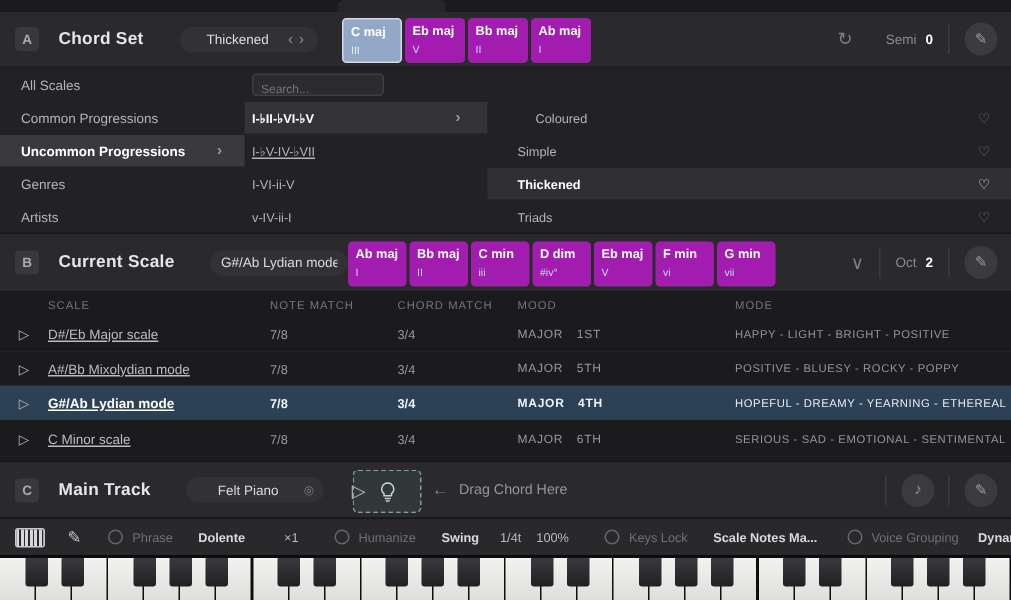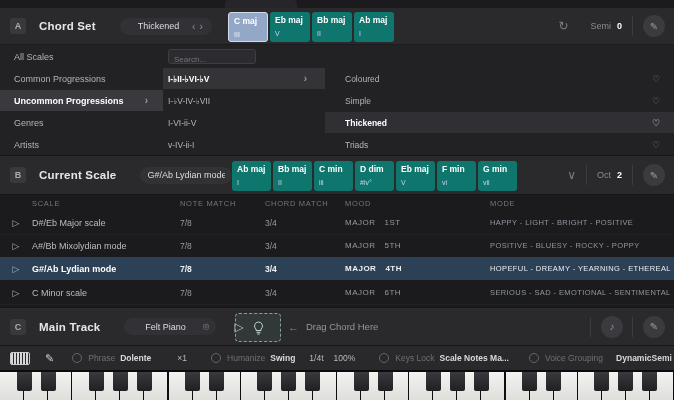--- a/index.html
+++ b/index.html
@@ -16,21 +16,21 @@
   .badge{width:16px;height:16px;margin-left:10px;background:#39393d;border-radius:3px;color:#a9a9af;
          font-size:9px;font-weight:bold;display:flex;align-items:center;justify-content:center;flex:none;}
   .title{font-size:11.5px;font-weight:bold;margin-left:13px;letter-spacing:.2px;white-space:nowrap;}
   .pill{height:17px;background:#323236;border-radius:9px;display:flex;align-items:center;
         font-size:9px;color:#dcdce0;padding:0 7px;margin-left:24px;width:78px;flex:none;}
   .pill .lbl{flex:1;text-align:center;white-space:nowrap;overflow:hidden;}
   .pill .arr{color:#8d8d93;font-size:10px;padding:0 2px;cursor:pointer;}
   .pill .mini{color:#808086;font-size:8px;margin-left:3px;}
   .play-btn{margin-left:18px;color:#c3c3c8;font-size:12px;line-height:1;cursor:pointer;flex:none;}
   .pads{position:absolute;top:4px;display:flex;gap:2px;}
-  .pad{width:40px;height:30px;background:#0f766e;border-radius:3px;box-sizing:border-box;padding:3px 0 0 5px;cursor:pointer;}
+  .pad{width:40px;height:30px;background:#a21caf;border-radius:3px;box-sizing:border-box;padding:3px 0 0 5px;cursor:pointer;}
   .pad .n{display:block;font-size:8.5px;font-weight:bold;color:#fff;white-space:nowrap;}
   .pad .r{display:block;font-size:7px;color:#c6d6f2;margin-top:5px;}
   .pad.selected{background:#93a7c6;border:1px solid #d3dcea;}
   .pad.selected .r{color:#eef2f8;}
   .band-right{position:absolute;right:0;top:0;bottom:0;display:flex;align-items:center;}
   .vdiv{width:1px;height:20px;background:#3c3c40;margin:0 10px;}
   .circle-btn{width:22px;height:22px;border-radius:50%;background:#3b3b3f;display:flex;align-items:center;
               justify-content:center;color:#97979d;font-size:10px;margin-right:9px;cursor:pointer;flex:none;}
   .ghost-icon{color:#7e7e84;font-size:12px;}
   .kv{display:flex;align-items:center;gap:6px;font-size:9px;}
@@ -56,21 +56,21 @@
   .var-item{position:absolute;left:0;right:0;height:21px;display:flex;align-items:center;
             padding-left:20px;box-sizing:border-box;font-size:8.5px;color:#b4b4b9;cursor:pointer;}
   .var-item.active{background:#2f2f34;color:#fff;font-weight:bold;}
   .heart{margin-left:auto;margin-right:14px;color:#808086;font-size:9px;cursor:pointer;}
   
   #scale-table{position:absolute;top:195px;height:112px;left:0;right:0;background:#1b1b1e;}
   .t-grid{display:grid;grid-template-columns:32px 148px 85px 80px 145px 1fr;align-items:center;}
   .t-header{position:absolute;top:2px;left:0;right:0;height:13px;font-size:7.5px;letter-spacing:.7px;color:#76767b;}
   .t-row{position:absolute;left:0;right:0;height:23px;cursor:pointer;border-bottom:1px solid #222226;}
   .t-row .play{justify-self:center;color:#b2b2b7;font-size:9px;cursor:pointer;}
-  .t-row .scale{font-size:9px;color:#bcbcc1;white-space:nowrap;}
+  .t-row .scale{font-size:9px;color:#bcbcc1;white-space:nowrap;text-decoration:underline;}
   .t-row .val{font-size:8.5px;color:#98989e;}
   .t-row .mode{font-size:8px;color:#98989e;letter-spacing:.5px;}
   .t-row .mode .deg{margin-left:9px;}
   .t-row .mood{font-size:7.5px;color:#8f979f;letter-spacing:.4px;white-space:nowrap;}
   .t-row.selected{background:#2c4156;border-bottom:none;}
   .t-row.selected .scale{color:#fff;font-weight:bold;}
   .t-row.selected .val,.t-row.selected .mode{color:#eef2f7;font-weight:bold;}
   .t-row.selected .mood{color:#e8edf3;font-weight:normal;}
   
   .dropzone{position:absolute;left:235px;top:5px;width:44px;height:27px;border:1px dashed #7da49b;
@@ -80,21 +80,21 @@
              color:#95959b;font-size:9.5px;}
   .drop-hint .arrow{font-size:11px;color:#84848a;}
   
   #footer{position:absolute;top:345px;height:25px;left:0;right:0;background:#29292b;border-top:1px solid #151517;
           display:flex;align-items:center;box-sizing:border-box;font-size:8.5px;}
   .kbd-icon{width:18px;height:11px;margin-left:10px;border:1px solid #c9c9ce;border-radius:2px;flex:none;
             background:repeating-linear-gradient(90deg,#d8d8dc 0 2px,#2a2a2c 2px 3px);}
   .pencil{margin-left:15px;color:#c9c9ce;font-size:11px;}
   .toggle{width:8px;height:8px;border-radius:50%;border:1px solid #66666b;margin-left:18px;flex:none;cursor:pointer;}
   .f-label{margin-left:6px;color:#707075;white-space:nowrap;}
-  .f-value{margin-left:5px;color:#dadade;font-weight:bold;white-space:nowrap;cursor:pointer;}
+  .f-value{margin-left:17px;color:#dadade;font-weight:bold;white-space:nowrap;cursor:pointer;}
   .f-num{margin-left:14px;color:#b9b9be;white-space:nowrap;cursor:pointer;}
   .f-div{width:1px;height:14px;background:#3c3c40;margin-left:12px;}
   .f-right{margin-left:auto;display:flex;align-items:center;margin-right:10px;gap:9px;}
   .f-right .semi{color:#d5d5d9;font-weight:bold;}
   
   #piano{position:absolute;top:370px;height:30px;left:0;right:0;background:#0e0e10;border-top:1px solid #0a0a0c;}
   .white-key{position:absolute;top:1px;bottom:0;background:linear-gradient(#f2f2f0,#dededb);cursor:pointer;}
   .black-key{position:absolute;top:1px;height:19px;width:15px;background:linear-gradient(#3a3a3e,#202023);
              border-radius:0 0 2px 2px;z-index:2;cursor:pointer;}
 </style>
@@ -170,32 +170,32 @@
         <svg width="9" height="9" viewBox="0 0 10 10">
           <circle cx="4" cy="4" r="3" fill="none" stroke="#8a8a8f" stroke-width="1.2"></circle>
           <line x1="6.3" y1="6.3" x2="9" y2="9" stroke="#8a8a8f" stroke-width="1.2"></line>
         </svg>
         <input type="text" placeholder="Search..." style="">
       </div>
       <div class="prog-item active" style="top:23px;">
         <span>I-♭II-♭VI-♭V</span>
         <span class="row-chev">›</span>
       </div>
-      <div class="prog-item" style="top:45px;">
+      <div class="prog-item" style="top:45px;text-decoration:underline;">
         <span>I-♭V-IV-♭VII</span>
       </div>
       <div class="prog-item" style="top:67px;">
         <span>I-VI-ii-V</span>
       </div>
       <div class="prog-item" style="top:89px;">
         <span>v-IV-ii-I</span>
       </div>
     </div>
     <div class="rightcol">
-      <div class="var-item" style="top:23px;">
+      <div class="var-item" style="top:23px;margin-left:12px;">
         <span>Coloured</span>
         <span class="heart">♡</span>
       </div>
       <div class="var-item" style="top:45px;">
         <span>Simple</span>
         <span class="heart">♡</span>
       </div>
       <div class="var-item active" style="top:67px;">
         <span>Thickened</span>
         <span class="heart">♡</span>

